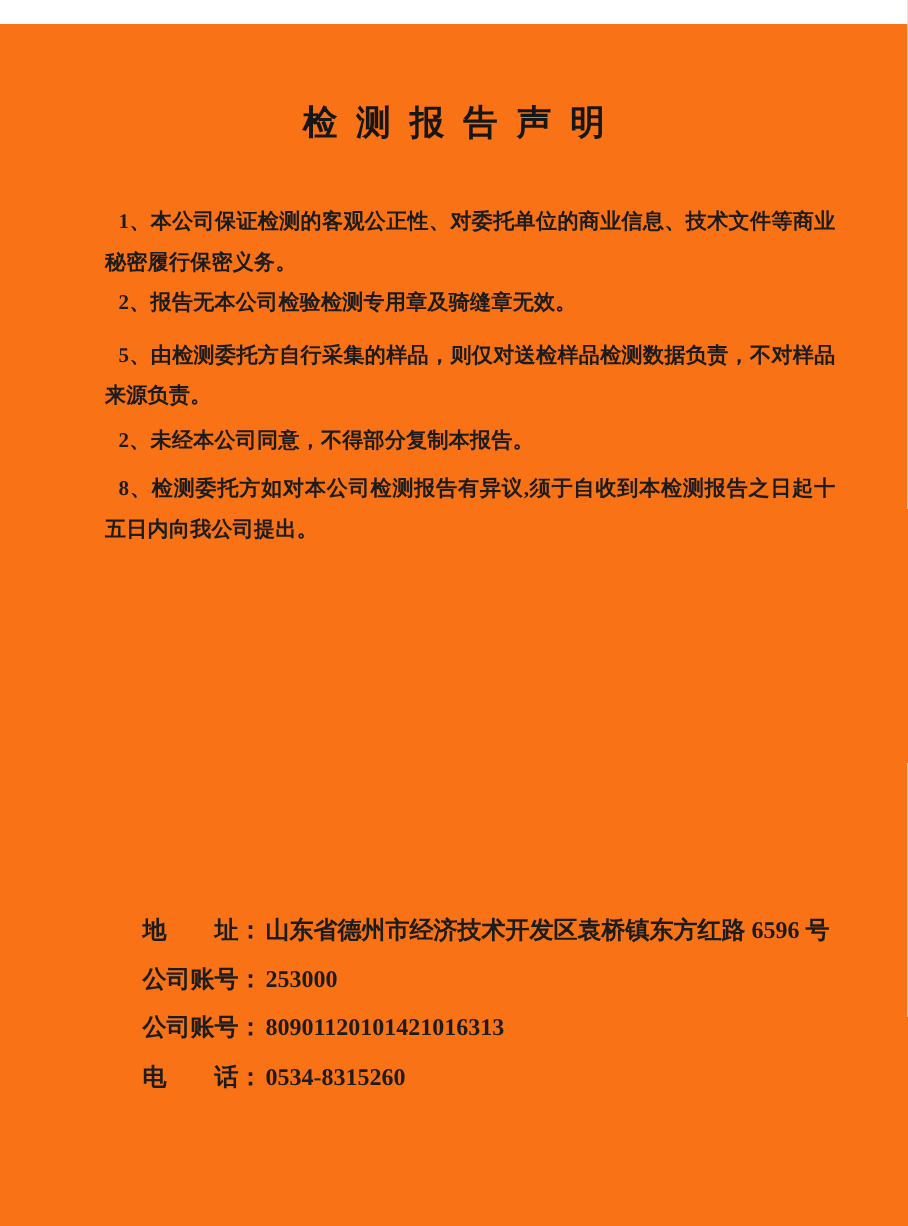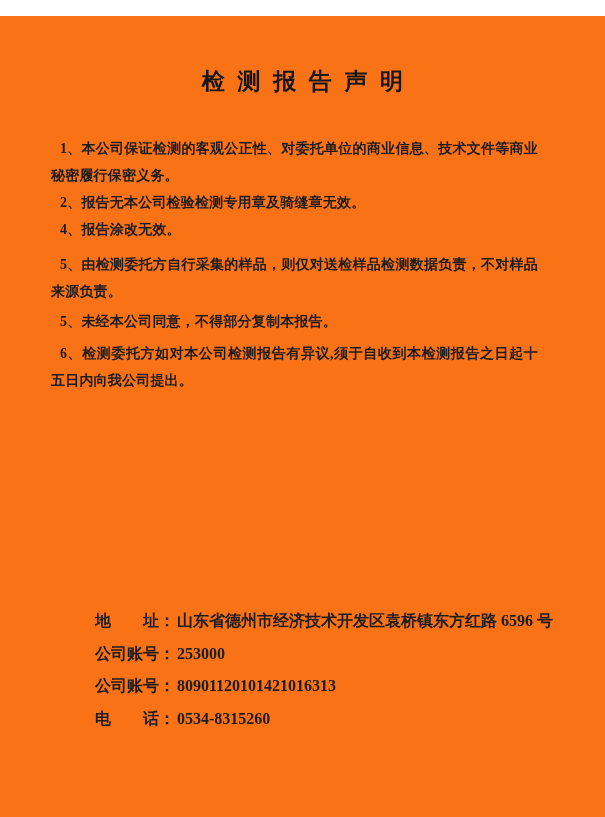--- a/index.html
+++ b/index.html
@@ -26,21 +26,21 @@
     text-align: center;
     font-size: 23px;
     font-weight: bold;
     color: #161616;
     letter-spacing: 0.55em;
     text-indent: 0.55em; 
     white-space: nowrap;
   }
   .statements {
     position: absolute;
-    left: 51px;
+    left: 70px;
     top: 119px;
     width: 487px;
   }
   .statements p {
     margin: 0;
     font-size: 14px;
     line-height: 27px;
     letter-spacing: 0.2px;
     text-align: justify;
     text-indent: 9px;
@@ -68,24 +68,23 @@
 </head>
 <body>
 
 <div class="page">
 
   <h1 class="doc-title">检测报告声明</h1>
 
   <div class="statements">
     <p>1、本公司保证检测的客观公正性、对委托单位的商业信息、技术文件等商业秘密履行保密义务。</p>
     <p>2、报告无本公司检验检测专用章及骑缝章无效。</p>
-    <p>4、报告涂改无效。</p>
     <p class="sp8">5、由检测委托方自行采集的样品，则仅对送检样品检测数据负责，不对样品来源负责。</p>
-    <p class="sp3">5、未经本公司同意，不得部分复制本报告。</p>
-    <p class="sp5">6、检测委托方如对本公司检测报告有异议,须于自收到本检测报告之日起十五日内向我公司提出。</p>
+    <p class="sp3">2、未经本公司同意，不得部分复制本报告。</p>
+    <p class="sp5">8、检测委托方如对本公司检测报告有异议,须于自收到本检测报告之日起十五日内向我公司提出。</p>
   </div>
 
   <div class="contact">
     <div class="row">
       <span class="label">地　　址：</span><span class="value">山东省德州市经济技术开发区袁桥镇东方红路 6596 号</span>
     </div>
     <div class="row">
       <span class="label">公司账号：</span><span class="value">253000</span>
     </div>
     <div class="row">

